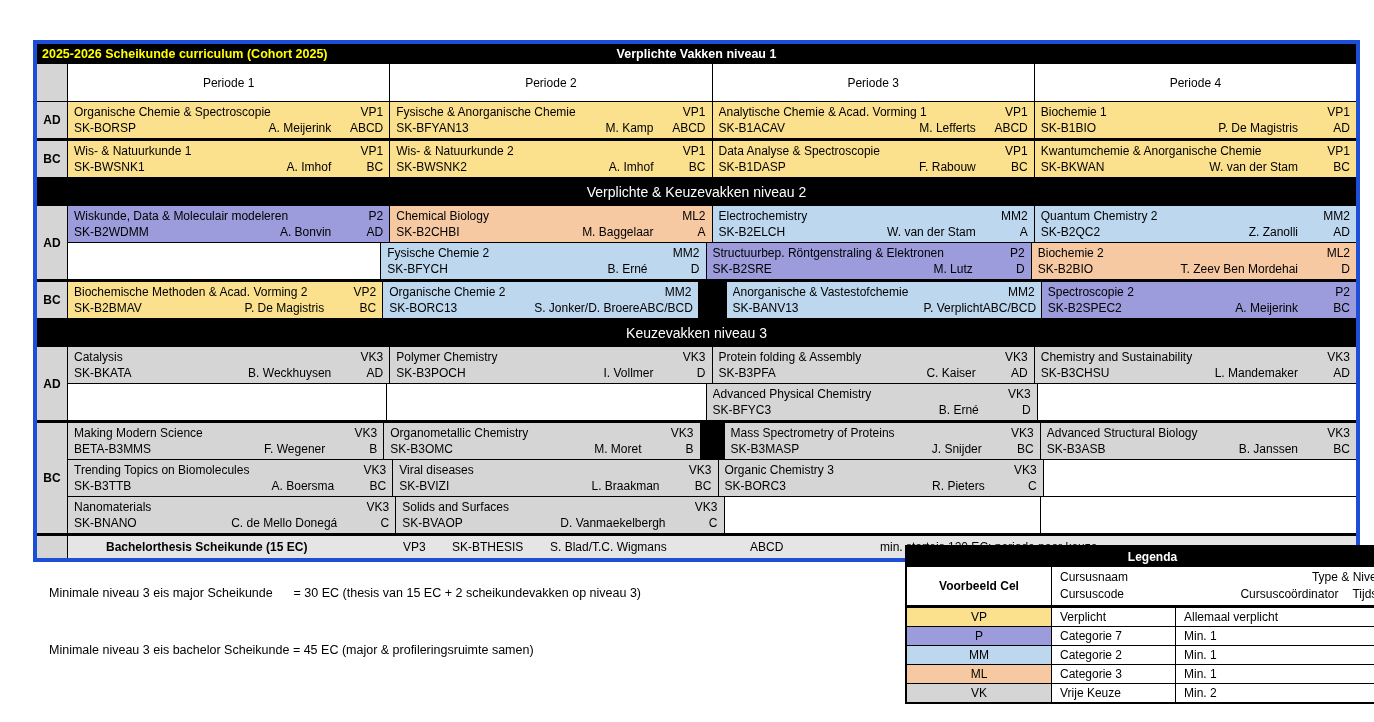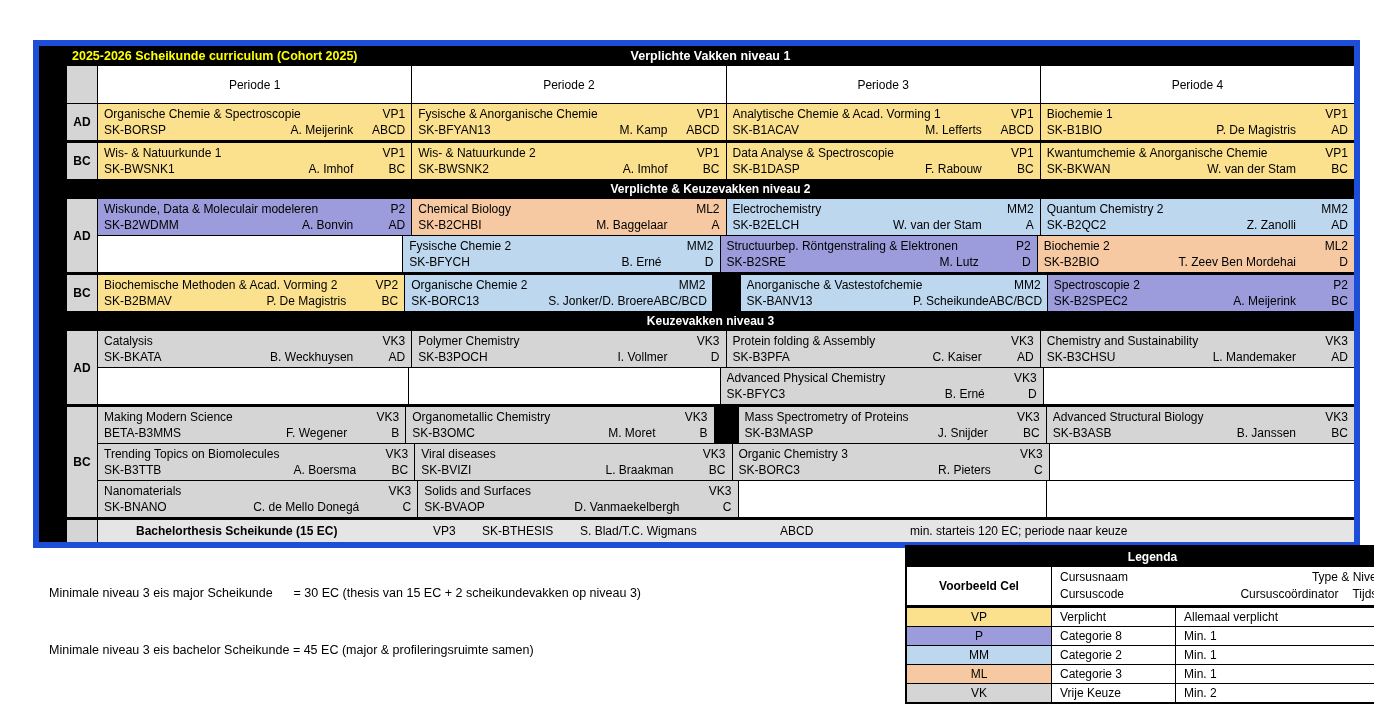--- a/index.html
+++ b/index.html
@@ -3,44 +3,43 @@
 <meta charset="utf-8">
 <style>
   html,body{margin:0;padding:0;}
   body{
     width:1374px;height:722px;background:#ffffff;position:relative;
     font-family:"Liberation Sans",sans-serif;font-size:12px;color:#000;
     overflow:hidden;
   }
   .curr-table{
     position:absolute;left:33px;top:40px;width:1327px;
-    background:#000;border:6px solid #1d4ed8;
+    background:#000;border:4px solid #1d4ed8;
     display:flex;flex-direction:column;row-gap:1px;
     box-sizing:border-box;
-    padding-left:28px;
   }
   .topbar{height:19px;background:#000;position:relative;display:flex;align-items:center;}
   .topbar .title{color:#ffff00;font-weight:bold;padding-left:5px;font-size:12.5px;white-space:nowrap;position:relative;z-index:2;}
   .topbar .sec-h{position:absolute;left:0;right:0;text-align:center;color:#fff;font-weight:bold;font-size:12.5px;}
   .trow{display:flex;column-gap:1px;}
   .label-cell{width:30px;flex:0 0 30px;background:#D5D5D5;display:flex;align-items:center;justify-content:center;font-weight:bold;}
   .pcell{flex:1 1 0;background:#fff;display:flex;align-items:center;justify-content:center;}
   .period-row{height:37px;}
   .group{display:flex;column-gap:1px;}
   .group-rows{flex:1 1 0;display:flex;flex-direction:column;row-gap:1px;}
   .grow{display:flex;column-gap:1px;height:36px;}
   .thick{margin-top:2px;}
   .course{flex:1 1 0;background:#fff;display:flex;flex-direction:column;justify-content:center;
     padding:1px 6px 1px 6px;line-height:16px;box-sizing:border-box;}
   .course .l1,.course .l2{display:flex;white-space:nowrap;}
   .course .name,.course .code{flex:1 1 auto;overflow:hidden;}
   .course .type,.course .slot{width:52px;flex:0 0 52px;text-align:right;}
   .course .coord{margin-left:auto;text-align:right;}
   .empty{flex:1 1 0;background:#fff;}
-  .section-bar{height:18px;background:#000;color:#fff;font-weight:bold;font-size:12px;
+  .section-bar{height:27px;background:#000;color:#fff;font-weight:normal;font-size:14px;
     display:flex;align-items:center;justify-content:center;}
   .thesis-row{height:22px;}
   .thesis-bar{flex:1 1 0;background:#e5e5e5;position:relative;text-align:right;}
   .thesis-bar span{position:absolute;top:50%;transform:translateY(-50%);white-space:nowrap;}
   .notes{position:absolute;left:49px;top:546px;font-size:12.5px;line-height:19px;white-space:pre;}
   .legend{position:absolute;left:905px;top:545px;width:495px;background:#000;border:2px solid #000;
     display:flex;flex-direction:column;row-gap:1px;box-sizing:border-box;}
   .lg-head{height:19px;background:#000;color:#fff;font-weight:bold;display:flex;align-items:center;justify-content:center;}
   .lg-example{display:flex;column-gap:1px;height:38px;}
   .lg-col1{width:144px;flex:0 0 144px;background:#fff;display:flex;align-items:center;justify-content:center;font-weight:bold;}
@@ -286,21 +285,21 @@
                 <span class="slot">ABC/BCD</span>
               </div>
             </div>
             <div class="course" style="background: rgb(189, 215, 238); margin-left: 28px;">
               <div class="l1">
                 <span class="name">Anorganische &amp; Vastestofchemie</span>
                 <span class="type">MM2</span>
               </div>
               <div class="l2">
                 <span class="code">SK-BANV13</span>
-                <span class="coord">P. Scheikunde</span>
+                <span class="coord">P. Verplicht</span>
                 <span class="slot">ABC/BCD</span>
               </div>
             </div>
             <div class="course" style="background: rgb(156, 155, 219);">
               <div class="l1">
                 <span class="name">Spectroscopie 2</span>
                 <span class="type">P2</span>
               </div>
               <div class="l2">
                 <span class="code">SK-B2SPEC2</span>
@@ -528,21 +527,21 @@
     </div>
   </div>
   <div id="lg-rows" style="display:flex;flex-direction:column;row-gap:1px;">
       <div class="lg-row thick">
         <div class="lg-key" style="background: rgb(251, 225, 141);">VP</div>
         <div class="lg-label">Verplicht</div>
         <div class="lg-val">Allemaal verplicht</div>
       </div>
       <div class="lg-row">
         <div class="lg-key" style="background: rgb(156, 155, 219);">P</div>
-        <div class="lg-label">Categorie 8</div>
+        <div class="lg-label">Categorie 7</div>
         <div class="lg-val">Min. 1</div>
       </div>
       <div class="lg-row">
         <div class="lg-key" style="background: rgb(189, 215, 238);">MM</div>
         <div class="lg-label">Categorie 2</div>
         <div class="lg-val">Min. 1</div>
       </div>
       <div class="lg-row">
         <div class="lg-key" style="background: rgb(246, 201, 163);">ML</div>
         <div class="lg-label">Categorie 3</div>

